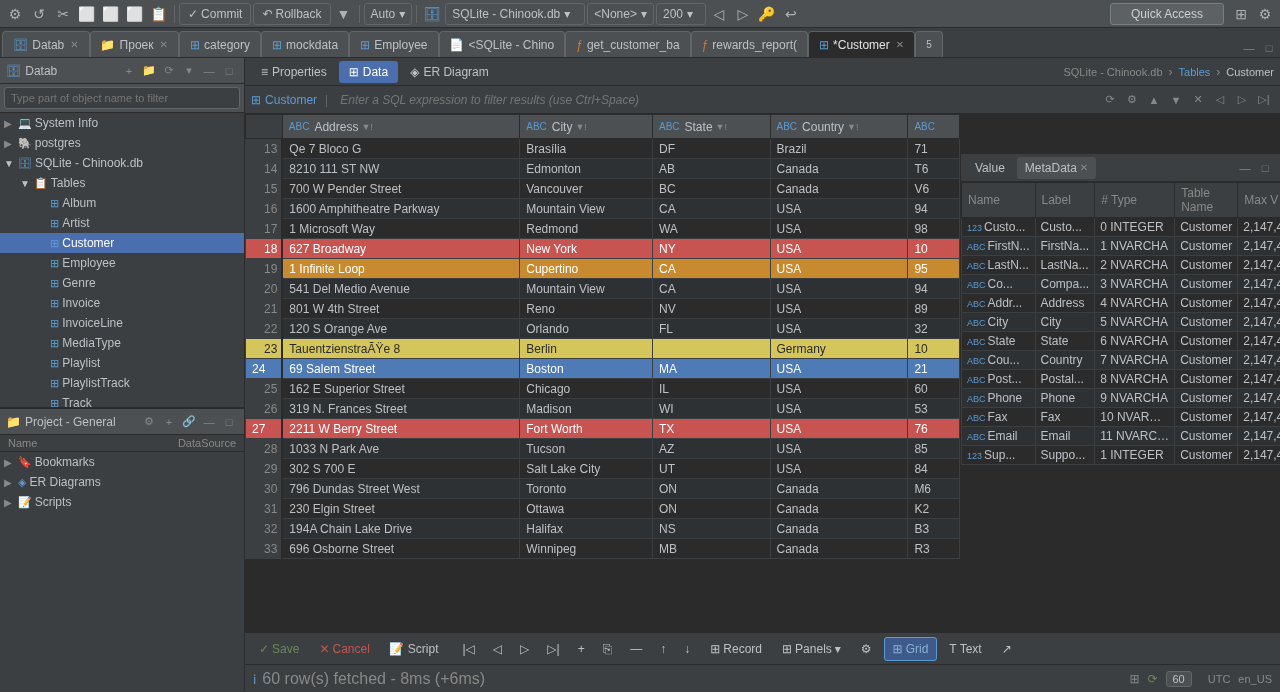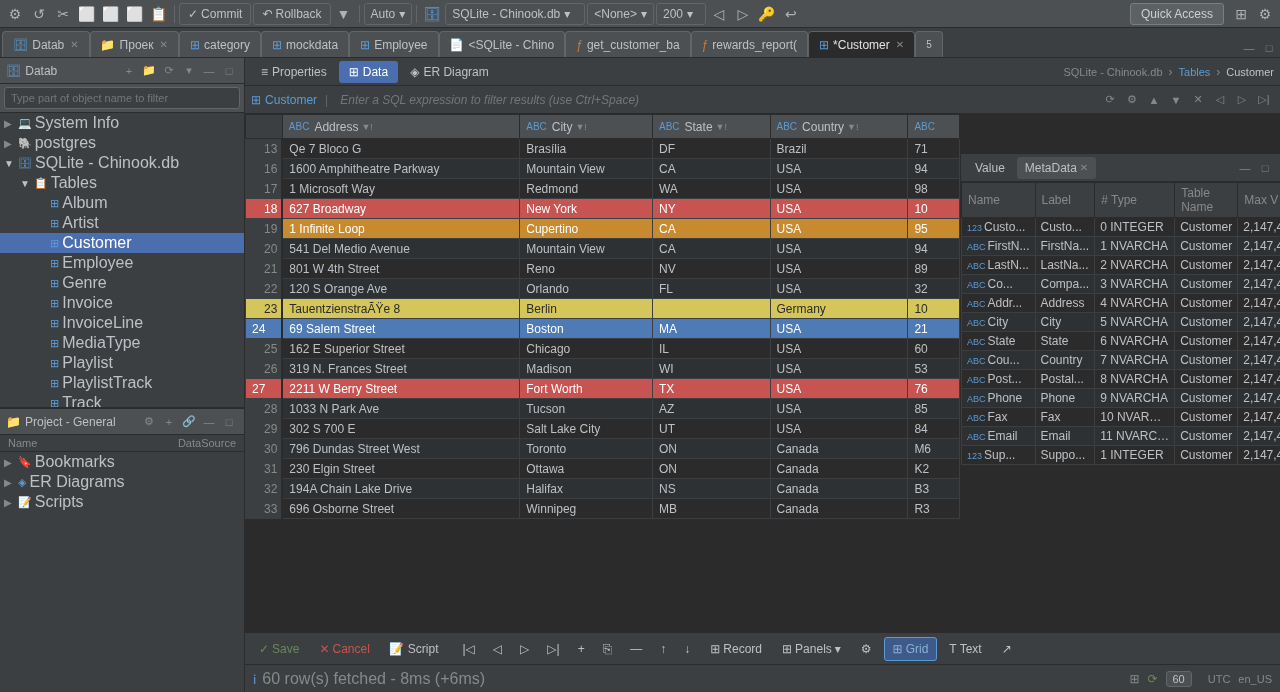--- a/index.html
+++ b/index.html
@@ -46,21 +46,21 @@
       cursor: pointer;
       font-size: 12px;
     }
     .quick-access-btn {
       margin-left: auto;
       background: #5c6164;
       border: 1px solid #7a7e80;
       color: #cdd0d2;
       height: 22px;
       border-radius: 3px;
-      padding: 0 10px;
+      padding: 0 20px;
       display: flex; align-items: center;
       cursor: pointer;
       font-size: 12px;
     }
 
     
     .tab-row {
       height: 30px;
       background: #3c3f41;
       display: flex;
@@ -157,21 +157,21 @@
       align-items: center;
       padding-left: 4px;
       color: #bdc0c4;
       cursor: pointer;
       white-space: nowrap;
     }
     .tree-item.selected { background: #4b6eaf; color: #fff; }
     .tree-indent { display: inline-block; width: 16px; flex-shrink: 0; }
     .tree-arrow { width: 14px; flex-shrink: 0; color: #888; font-size: 10px; }
     .tree-icon { margin-right: 3px; font-size: 11px; }
-    .tree-label { font-size: 16px; overflow: hidden; text-overflow: ellipsis; text-align: right; }
+    .tree-label { font-size: 12px; overflow: hidden; text-overflow: ellipsis; text-align: right; }
 
     
     .right-content {
       flex: 1;
       display: flex;
       flex-direction: column;
       background: #2b2b2b;
       min-width: 0;
     }
 
@@ -730,20 +730,36 @@
           <tbody id="table-body">
           <tr>
                 <td style="color: rgb(136, 136, 136); background: rgb(60, 63, 65); border-right: 2px solid rgb(43, 43, 43); text-align: right; padding-right: 4px; width: 30px;">13</td>
                 <td>Qe 7 Bloco G</td>
                 <td>Brasília</td>
                 <td>DF</td>
                 <td>Brazil</td>
                 <td>71</td>
               </tr>
               <tr>
+                <td style="color: rgb(136, 136, 136); background: rgb(60, 63, 65); border-right: 2px solid rgb(43, 43, 43); text-align: right; padding-right: 4px; width: 30px;">14</td>
+                <td>8210 111 ST NW</td>
+                <td>Edmonton</td>
+                <td>AB</td>
+                <td>Canada</td>
+                <td>T6</td>
+              </tr>
+              <tr>
+                <td style="color: rgb(136, 136, 136); background: rgb(60, 63, 65); border-right: 2px solid rgb(43, 43, 43); text-align: right; padding-right: 4px; width: 30px;">15</td>
+                <td>700 W Pender Street</td>
+                <td>Vancouver</td>
+                <td>BC</td>
+                <td>Canada</td>
+                <td>V6</td>
+              </tr>
+              <tr>
                 <td style="color: rgb(136, 136, 136); background: rgb(60, 63, 65); border-right: 2px solid rgb(43, 43, 43); text-align: right; padding-right: 4px; width: 30px;">16</td>
                 <td>1600 Amphitheatre Parkway</td>
                 <td>Mountain View</td>
                 <td>CA</td>
                 <td>USA</td>
                 <td>94</td>
               </tr>
               <tr>
                 <td style="color: rgb(136, 136, 136); background: rgb(60, 63, 65); border-right: 2px solid rgb(43, 43, 43); text-align: right; padding-right: 4px; width: 30px;">17</td>
                 <td>1 Microsoft Way</td>

